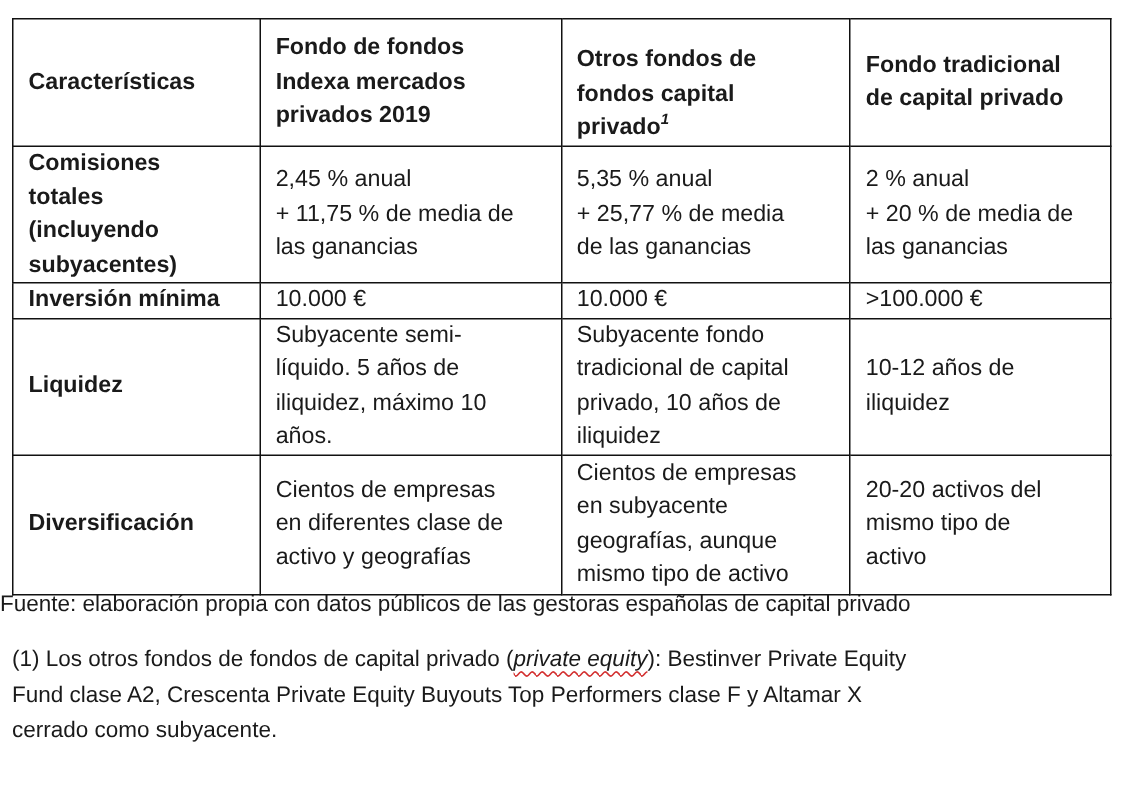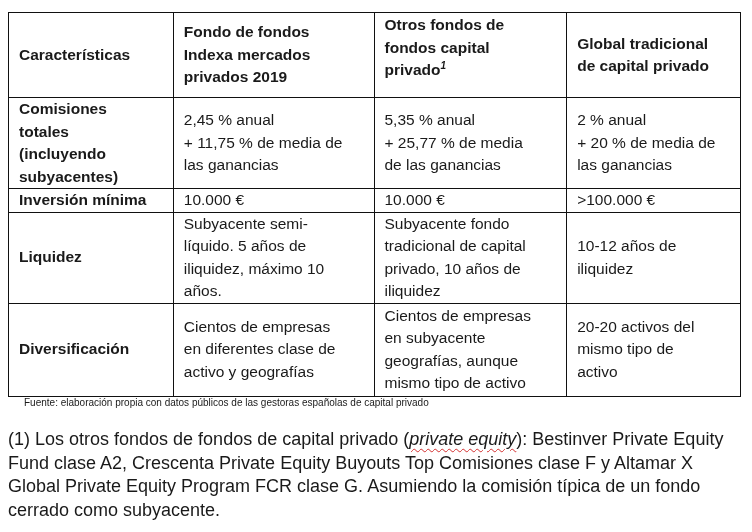--- a/index.html
+++ b/index.html
@@ -34,26 +34,26 @@
     tr.h-div { height: 93px; }
     tr.h-head th { vertical-align: middle; }
     .line { display: block; white-space: nowrap; }
     sup.fn { font-style: italic; font-size: 10px; vertical-align: super; line-height: 0; }
     .spell {
       text-decoration: underline wavy #d32f2f;
       text-decoration-thickness: 1px;
       text-underline-offset: 3px;
     }
     .source {
-      position: absolute; left: 24px; top: 393px;
-      font-size: 10px; line-height: 20px; white-space: nowrap;
+      position: absolute; left: 0; top: 393px;
+      font-size: 15px; line-height: 20px; white-space: nowrap;
     }
     .note {
       position: absolute; left: 8px; top: 428px; width: 740px;
-      font-size: 18px; line-height: 23.5px;
+      font-size: 15px; line-height: 23.5px;
     }
     .note .l { display: block; white-space: nowrap; }
     .note em { font-style: italic; }
   </style>
 </head>
 <body>
 
 <table class="cmp">
   <colgroup>
     <col class="c0">
@@ -64,27 +64,27 @@
   <tbody>
       <tr class="h-head">
     <th>
       <span class="line">Características</span>
     </th>
     <th>
       <span class="line">Fondo de fondos</span>
       <span class="line">Indexa mercados</span>
       <span class="line">privados 2019</span>
     </th>
-    <th style="vertical-align:top; padding-top:1px;border-radius:23px;">
+    <th style="vertical-align:top; padding-top:16px;border-radius:23px;">
       <span class="line">Otros fondos de</span>
       <span class="line">fondos capital</span>
       <span class="line"><span>privado</span><sup class="fn">1</sup></span>
     </th>
     <th>
-      <span class="line">Global tradicional</span>
+      <span class="line">Fondo tradicional</span>
       <span class="line">de capital privado</span>
     </th>
   </tr>
 
   <tr class="h-fees">
     <td class="rowhead">
       <span class="line">Comisiones</span>
       <span class="line">totales</span>
       <span class="line">(incluyendo</span>
       <span class="line">subyacentes)</span>
@@ -164,16 +164,15 @@
       <span class="line">activo</span>
     </td>
   </tr>
 </tbody>
   </table>
 
 <div class="source">Fuente: elaboración propia con datos públicos de las gestoras españolas de capital privado</div>
 
 <div class="note">
   <span class="l"><span>(1) Los otros fondos de fondos de capital privado (</span><em class="spell">private equity</em><span>): Bestinver Private Equity</span></span>
-  <span class="l">Fund clase A2, Crescenta Private Equity Buyouts Top Comisiones clase F y Altamar X</span>
-  <span class="l">Global Private Equity Program FCR clase G. Asumiendo la comisión típica de un fondo</span>
+  <span class="l">Fund clase A2, Crescenta Private Equity Buyouts Top Performers clase F y Altamar X</span>
   <span class="l">cerrado como subyacente.</span>
 </div>
 
 </body></html>

